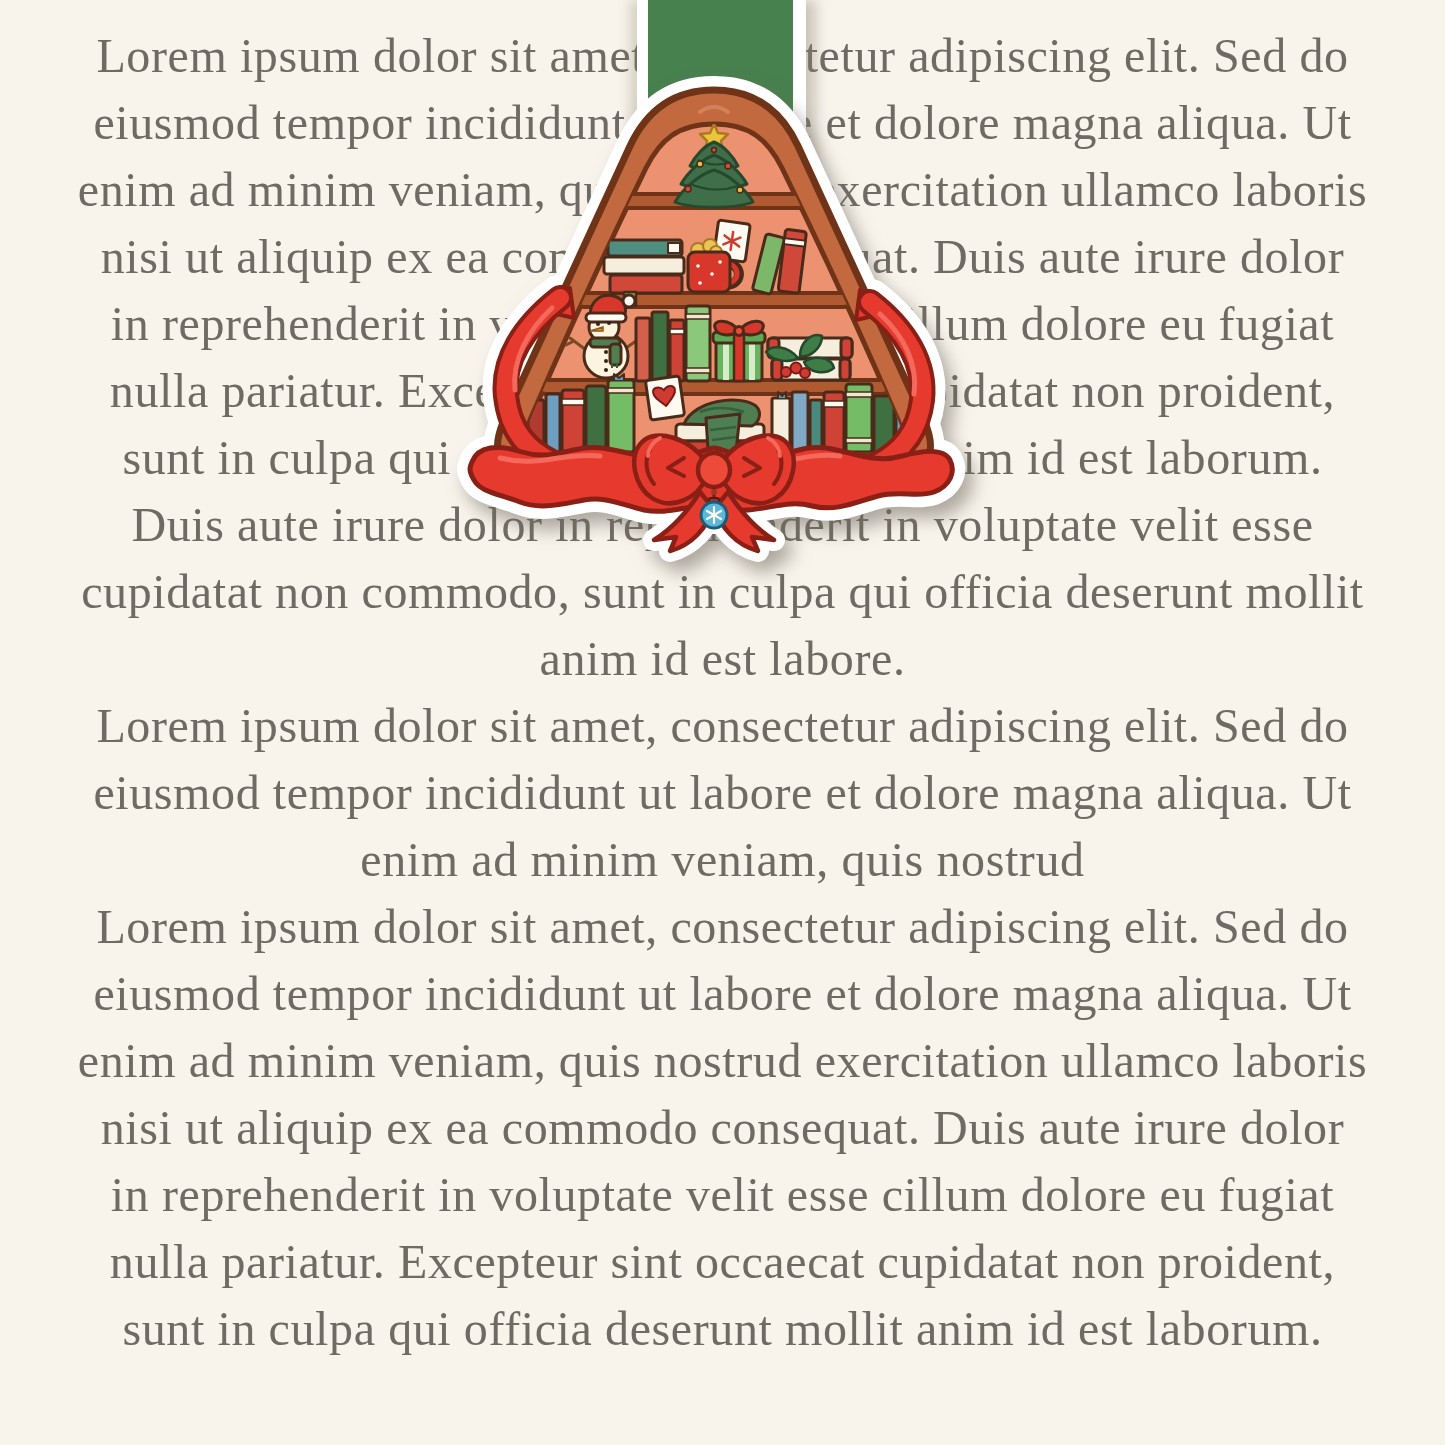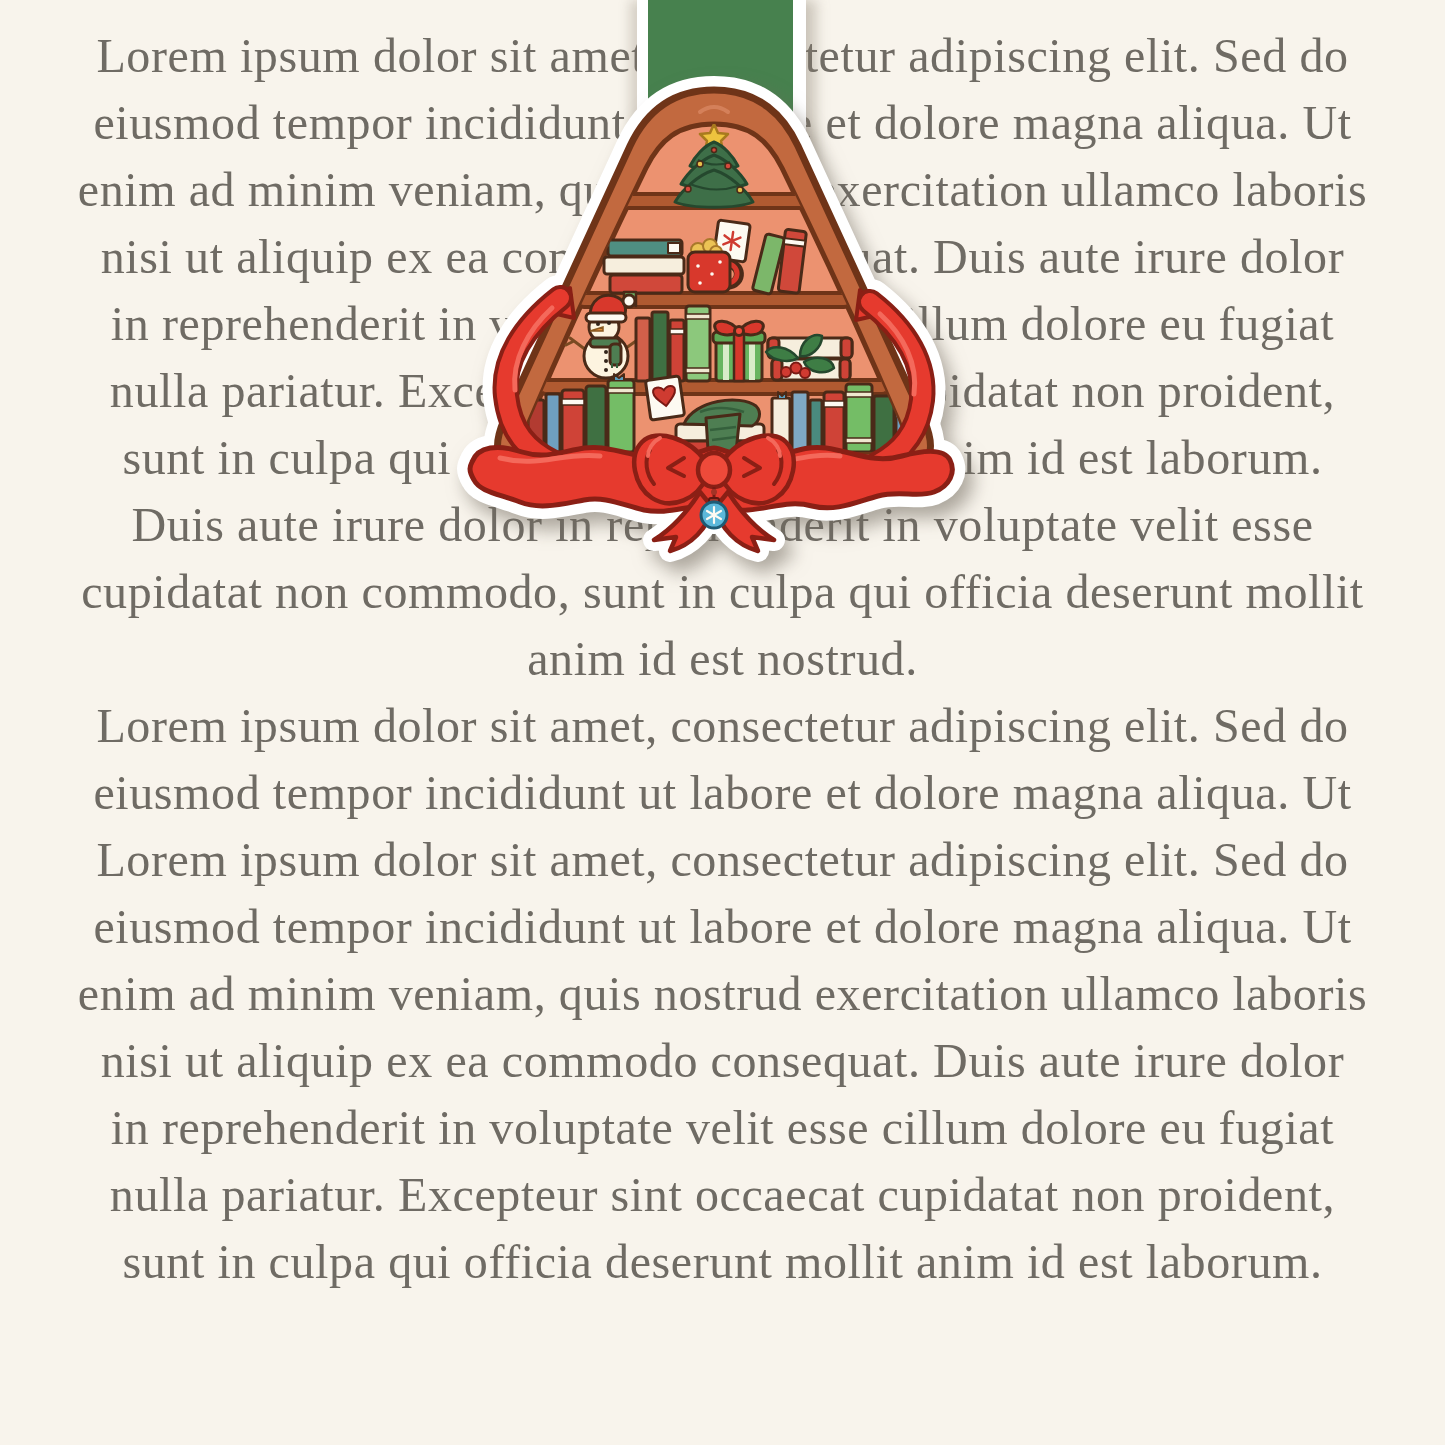--- a/index.html
+++ b/index.html
@@ -40,23 +40,24 @@
 <div class="doc">
     <div class="line">Lorem ipsum dolor sit amet, consectetur adipiscing elit. Sed do</div>
     <div class="line">eiusmod tempor incididunt ut labore et dolore magna aliqua. Ut</div>
     <div class="line">enim ad minim veniam, quis nostrud exercitation ullamco laboris</div>
     <div class="line">nisi ut aliquip ex ea commodo consequat. Duis aute irure dolor</div>
     <div class="line">in reprehenderit in voluptate velit esse cillum dolore eu fugiat</div>
     <div class="line">nulla pariatur. Excepteur sint occaecat cupidatat non proident,</div>
     <div class="line">sunt in culpa qui officia deserunt mollit anim id est laborum.</div>
     <div class="line">Duis aute irure dolor in reprehenderit in voluptate velit esse</div>
     <div class="line">cupidatat non commodo, sunt in culpa qui officia deserunt mollit</div>
-    <div class="line">anim id est nostrud.</div>
+    <div class="line">anim id est labore.</div>
     <div class="line">Lorem ipsum dolor sit amet, consectetur adipiscing elit. Sed do</div>
     <div class="line">eiusmod tempor incididunt ut labore et dolore magna aliqua. Ut</div>
+    <div class="line">enim ad minim veniam, quis nostrud</div>
     <div class="line">Lorem ipsum dolor sit amet, consectetur adipiscing elit. Sed do</div>
     <div class="line">eiusmod tempor incididunt ut labore et dolore magna aliqua. Ut</div>
     <div class="line">enim ad minim veniam, quis nostrud exercitation ullamco laboris</div>
     <div class="line">nisi ut aliquip ex ea commodo consequat. Duis aute irure dolor</div>
     <div class="line">in reprehenderit in voluptate velit esse cillum dolore eu fugiat</div>
     <div class="line">nulla pariatur. Excepteur sint occaecat cupidatat non proident,</div>
     <div class="line">sunt in culpa qui officia deserunt mollit anim id est laborum.</div>
   </div>
 
 <div class="ribbon">

